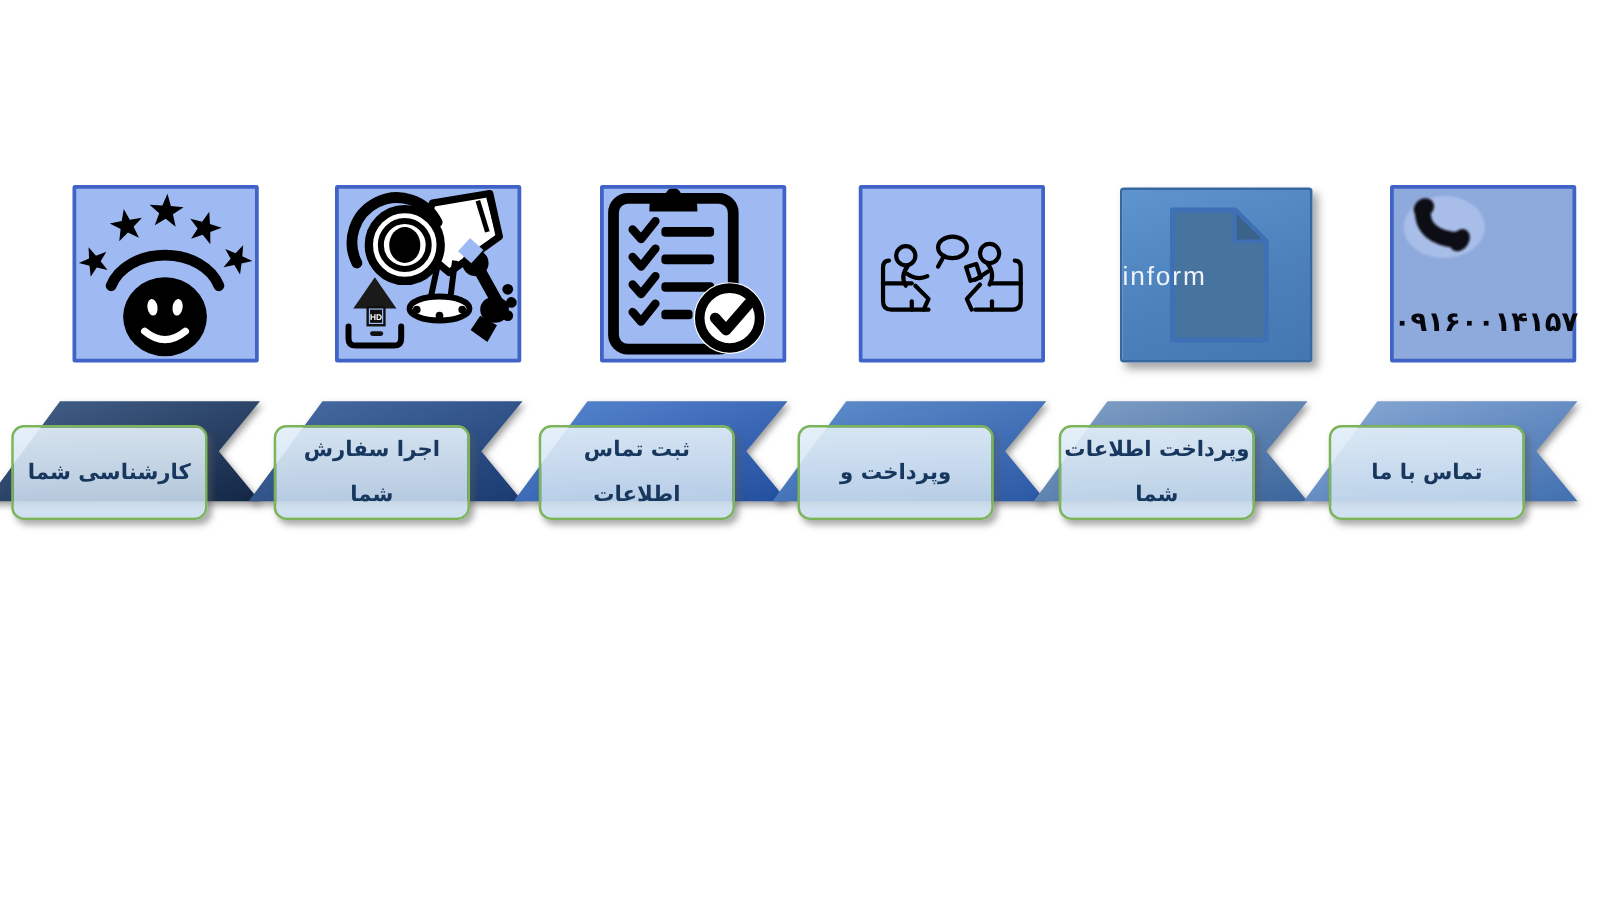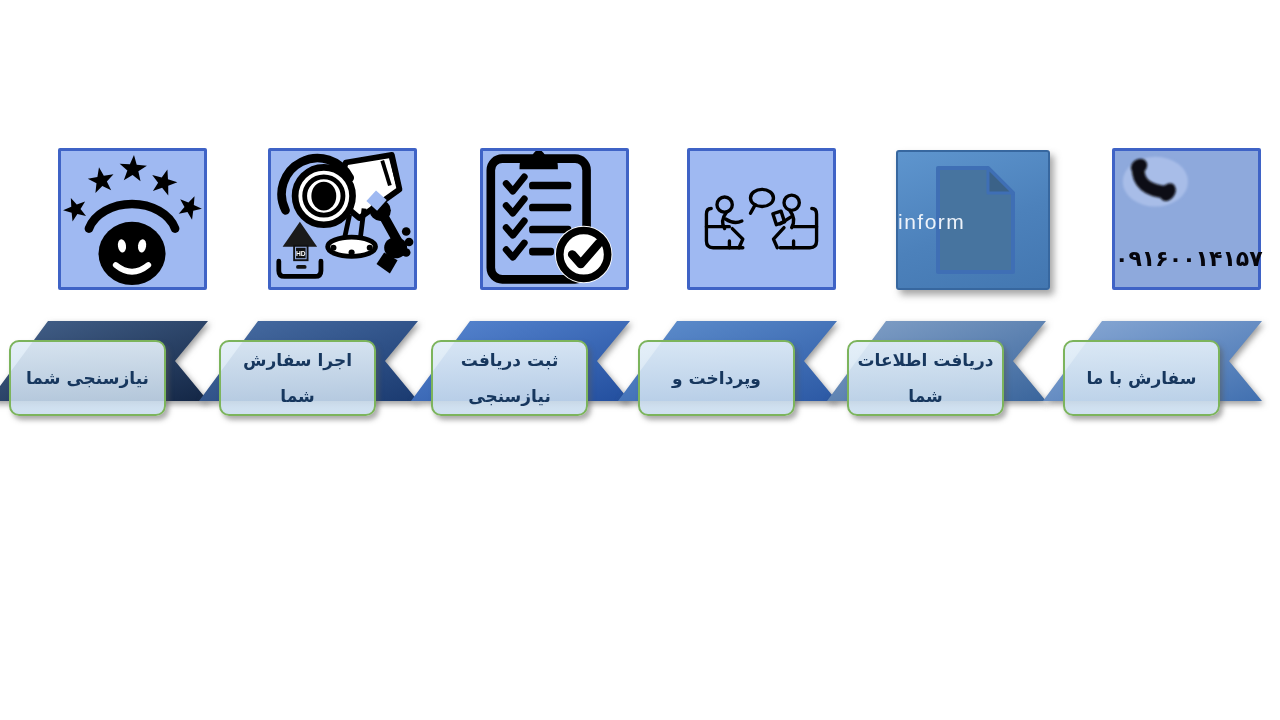--- a/index.html
+++ b/index.html
@@ -81,21 +81,21 @@
       <ellipse cx="74" cy="107" rx="35" ry="33" fill="#000"></ellipse>
       <ellipse cx="63.5" cy="99" rx="4.2" ry="7" fill="#fff" transform="rotate(-8 63.5 99)"></ellipse>
       <ellipse cx="84.5" cy="99" rx="4.2" ry="7" fill="#fff" transform="rotate(8 84.5 99)"></ellipse>
       <path d="M57,119 Q74,133 91,119" stroke="#fff" stroke-width="6" fill="none" stroke-linecap="round"></path>
     </svg>
   </div>
   <svg class="banner" style="left:-20px" viewBox="0 0 230 92">
     <polygon points="68,3 228,3 195,43 228,83 9,83" fill="url(#g0)"></polygon>
   </svg>
   <div class="labelbox" style="left:9px">
-    <div class="labelline">نیازسنجی شما</div>
+    <div class="labelline">کارشناسی شما</div>
   </div>
 
   <div class="tile" style="left:268px">
     <svg viewBox="0 0 149 142">
 
       <polygon points="78,12 126,4 134,40 92,70 66,48" fill="#fff" stroke="#000" stroke-width="6" stroke-linejoin="round"></polygon>
       <line x1="116" y1="10" x2="124" y2="36" stroke="#000" stroke-width="4"></line>
       <line x1="125" y1="7" x2="132" y2="34" stroke="#000" stroke-width="4"></line>
 
       <path class="icon-stroke" d="M15,62 A37,37 0 1 1 82,28" stroke-width="9"></path>
@@ -152,22 +152,22 @@
 
       <circle cx="105" cy="108" r="30" fill="#fff"></circle>
       <circle cx="105" cy="108" r="25" fill="#fff" stroke="#000" stroke-width="8"></circle>
       <path class="icon-stroke" d="M93,108 l9,10 19,-22" stroke-width="9"></path>
     </svg>
   </div>
   <svg class="banner" style="left:402px" viewBox="0 0 230 92">
     <polygon points="68,3 228,3 195,43 228,83 9,83" fill="url(#g2)"></polygon>
   </svg>
   <div class="labelbox" style="left:431px">
-    <div class="labelline">ثبت دریافت</div>
-    <div class="labelline">نیازسنجی</div>
+    <div class="labelline">ثبت تماس</div>
+    <div class="labelline">اطلاعات</div>
   </div>
 
   <div class="tile" style="left:687px">
     <svg viewBox="0 0 149 142">
       <g class="icon-stroke" stroke-width="3.5">
 
         <ellipse cx="75" cy="49" rx="12" ry="9"></ellipse>
         <path d="M68,56 l-5,9"></path>
 
         <circle cx="36" cy="56" r="8"></circle>
@@ -202,21 +202,21 @@
     <svg viewBox="0 0 150 136">
       <path d="M40,16 H90 L115,41 V120 H40 Z" fill="#47749f" stroke="#3f6fb5" stroke-width="4" stroke-linejoin="round"></path>
       <path d="M90,16 L90,41 H115 Z" fill="#3b6288" stroke="#3f6fb5" stroke-width="3" stroke-linejoin="round"></path>
     </svg>
     <div class="inform-doc-text">inform</div>
   </div>
   <svg class="banner" style="left:818px" viewBox="0 0 230 92">
     <polygon points="68,3 228,3 195,43 228,83 9,83" fill="url(#g4)"></polygon>
   </svg>
   <div class="labelbox" style="left:847px">
-    <div class="labelline">دریافت اطلاعات</div>
+    <div class="labelline">وپرداخت اطلاعات</div>
     <div class="labelline">شما</div>
   </div>
 
   <div class="tile tile-phone" style="left:1112px">
     <svg viewBox="0 0 149 142">
       <defs>
         <filter id="softblur" x="-20%" y="-20%" width="140%" height="140%">
           <feGaussianBlur stdDeviation="1.1"></feGaussianBlur>
         </filter>
       </defs>
@@ -226,16 +226,16 @@
         <ellipse cx="25" cy="16" rx="9" ry="7.5" fill="#0b0b12" transform="rotate(-35 25 16)"></ellipse>
         <ellipse cx="55" cy="43" rx="10" ry="7.5" fill="#0b0b12" transform="rotate(-55 55 43)"></ellipse>
       </g>
     </svg>
     <div class="phone-number">۰۹۱۶۰۰۱۴۱۵۷</div>
   </div>
   <svg class="banner" style="left:1034px" viewBox="0 0 230 92">
     <polygon points="68,3 228,3 195,43 228,83 9,83" fill="url(#g5)"></polygon>
   </svg>
   <div class="labelbox" style="left:1063px">
-    <div class="labelline">سفارش با ما</div>
+    <div class="labelline">تماس با ما</div>
   </div>
 
 </div>
 
 </body></html>

